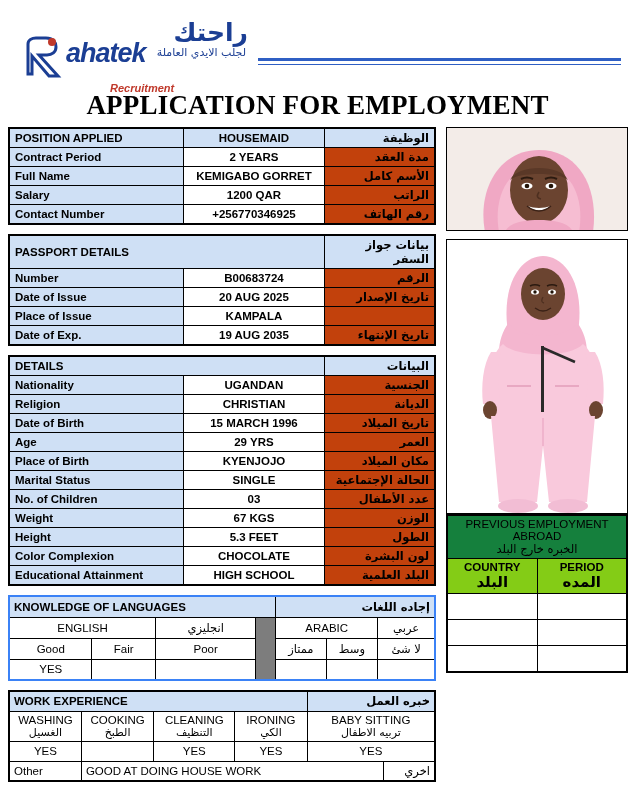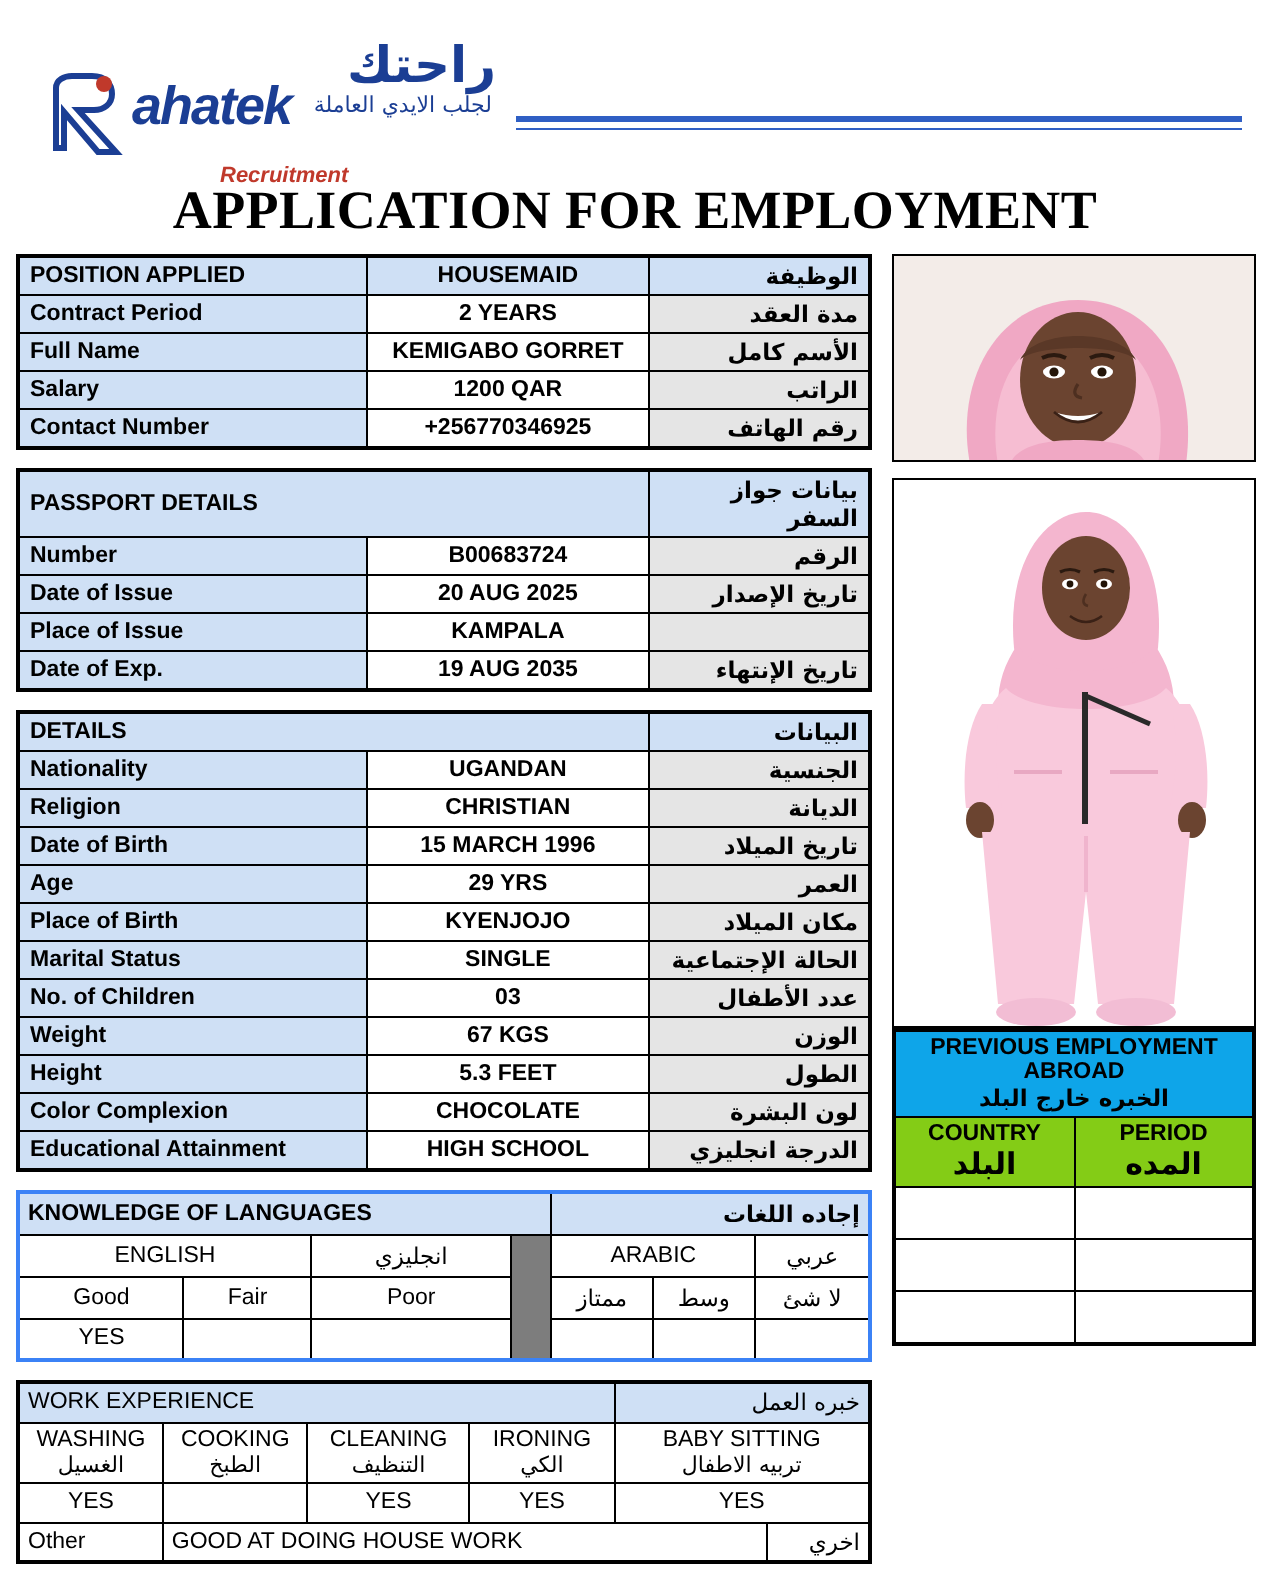--- a/index.html
+++ b/index.html
@@ -74,54 +74,54 @@
   }
   .sec-head td {
     background:#cfe0f5;
     font-weight:bold;
     font-size:12.5px;
     height:22px;
   }
   .lbl { width:41%; background:#cfe0f5; font-weight:bold; }
   .val { width:33%; text-align:center; font-weight:bold; font-size:11.5px; }
   .val-sm { font-size:9.5px; }
-  .ar  { width:26%; text-align:right; background:#e5e5e5; font-weight:bold;
+  .ar  { width:26%; text-align:right; background:#c2410c; font-weight:bold;
          font-family:"DejaVu Sans", sans-serif; font-size:11.5px; direction:rtl; }
   .ar-head { text-align:right; font-family:"DejaVu Sans", sans-serif; direction:rtl; }
 
   
   .details td.lbl { background:#cfe0f5; }
 
   
   table.lang { width:100%; border-collapse:collapse; border:2px solid #3b82f6; margin-bottom:9px; }
   table.lang td { border:1px solid #000; font-size:11.5px; padding:2px 4px; height:21px; text-align:center; }
   .lang-head { background:#cfe0f5; font-weight:bold; text-align:left !important; font-size:12.5px; }
   .lang-name { font-size:12.5px; }
   .lang-ar { font-family:"DejaVu Sans", sans-serif; direction:rtl; }
   .gray { background:#7d7d7d; }
 
   
   table.work { width:100%; border-collapse:collapse; border:2px solid #000; }
   table.work td { border:1px solid #000; font-size:11.5px; padding:2px 4px; height:20px; text-align:center; }
-  .work-head { background:#cfe0f5; font-weight:normal; text-align:left !important; font-size:12.5px; }
+  .work-head { background:#cfe0f5; font-weight:bold; text-align:left !important; font-size:12.5px; }
   .work-col-en { font-size:11.5px; font-weight:normal; }
   .work-col-ar { font-family:"DejaVu Sans", sans-serif; font-size:11px; direction:rtl; }
   .work-other-lbl { text-align:left !important; }
   .work-other-val { text-align:left !important; }
   .work-other-ar { text-align:right !important; font-family:"DejaVu Sans", sans-serif; direction:rtl; }
 
   
   .photo-box { border:1px solid #000; background:#fff; overflow:hidden; position:relative; }
   .photo-face { height:104px; margin-bottom:8px; }
   .photo-full { height:275px; }
 
   
   table.prev { width:100%; border-collapse:collapse; border:2px solid #000; }
   table.prev td { border:1px solid #000; font-size:11.5px; text-align:center; padding:2px 3px; }
-  .prev-head { background:#0ea5e9; font-weight:bold; font-size:11.5px; }
+  .prev-head { background:#15803d; font-weight:normal; font-size:11.5px; }
   .prev-head-ar { font-family:"DejaVu Sans", sans-serif; direction:rtl; font-size:11.5px; }
   .prev-sub { background:#84cc16; font-weight:bold; }
   .prev-sub-ar { font-family:"DejaVu Sans", sans-serif; direction:rtl; font-weight:bold; font-size:15px; }
   .prev-empty { height:26px; }
 </style>
 </head>
 <body>
 
 <div class="page">
 
@@ -257,21 +257,21 @@
           <td class="ar">الطول</td>
         </tr>
         <tr>
           <td class="lbl">Color Complexion</td>
           <td class="val">CHOCOLATE</td>
           <td class="ar">لون البشرة</td>
         </tr>
         <tr>
           <td class="lbl">Educational Attainment</td>
           <td class="val val-sm">HIGH SCHOOL</td>
-          <td class="ar">الدرجة انجليزي</td>
+          <td class="ar">البلد العلمية</td>
         </tr>
       </tbody>
         </table>
 
       <table class="lang">
         <tbody>
             <tr>
           <td class="lang-head" colspan="4">KNOWLEDGE OF LANGUAGES</td>
           <td class="lang-head lang-ar" colspan="4" style="text-align:right !important;">إجاده اللغات</td>
         </tr>

